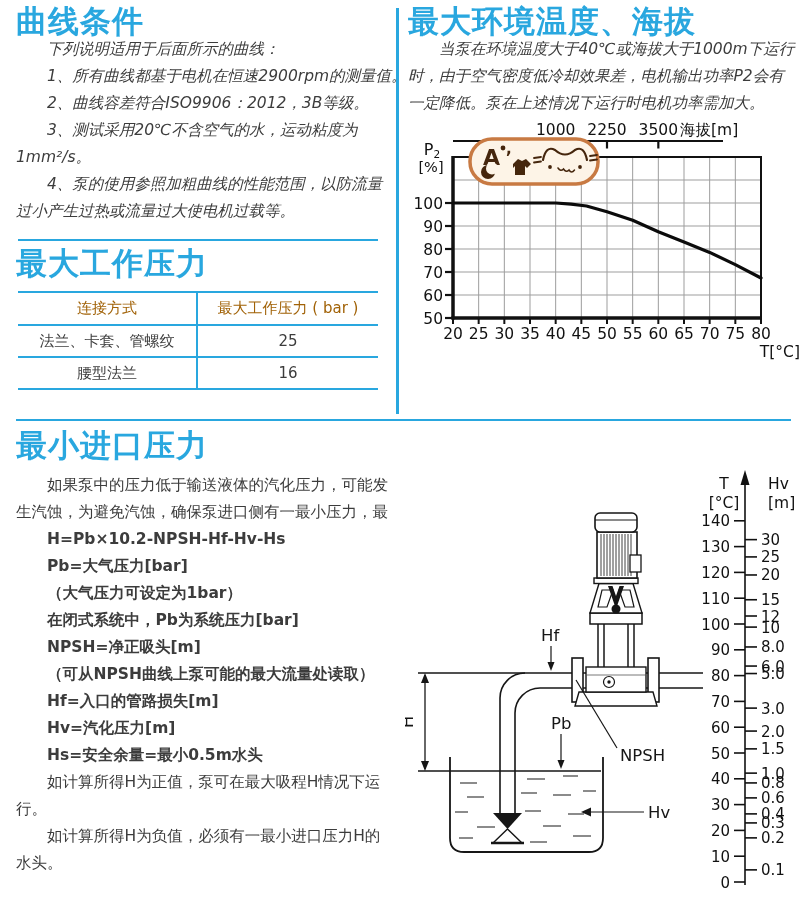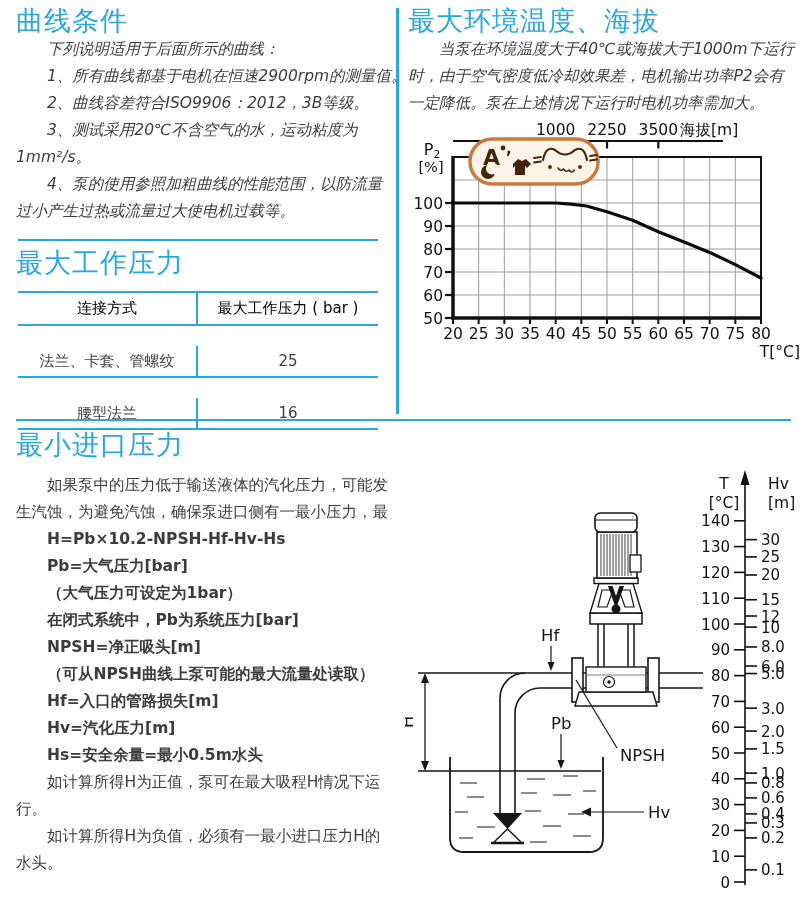--- a/index.html
+++ b/index.html
@@ -4,37 +4,37 @@
 <style>
   * { margin:0; padding:0; box-sizing:border-box; }
   html,body { background:#ffffff; }
   body {
     width:806px; height:900px; position:relative; overflow:hidden;
     font-family:"DejaVu Sans","Liberation Sans",sans-serif;
     color:#3c3c3c;
   }
   .abs { position:absolute; }
   .sec-title {
-    color:#29a7df; font-size:27px; font-weight:normal; line-height:30px;
+    color:#29a7df; font-size:31px; font-weight:bold; line-height:30px;
     letter-spacing:1px; white-space:nowrap;
   }
   .body-lines { margin-top:0;font-style:italic; }
   .ln { font-size:15.5px; line-height:27px; height:27px; white-space:nowrap; overflow:visible; }
   .in { padding-left:31px; }   
   .fm { padding-left:31px;font-weight:bold; }   
   #divider-v { left:396px; top:8px; width:3px; height:406px; background:#29a7df; }
   .hdiv { height:2px; background:#29a7df; }
   
   #pressure-table { left:18px; top:291px; width:360px; border-top:2px solid #29a7df; font-size:15px; }
   .trow { display:flex; border-bottom:2px solid #29a7df; text-align:center; }
   .trow .c1 { width:180px; border-right:2px solid #29a7df; }
   .trow .c2 { flex:1; }
-  .trow.head { color:#000000; }
+  .trow.head { color:#a16207; }
   .trow.head > div { line-height:31px; height:31px; }
-  .trow.body > div { line-height:30px; height:30px; color:#3c3c3c;margin-top:20px; }
+  .trow.body > div { line-height:30px; height:30px; color:#3c3c3c; }
   svg text { font-family:"DejaVu Sans","Liberation Sans",sans-serif; }
 </style>
 </head>
 <body>
 
 <div class="abs" style="left:16px; top:6px; width:378px;">
   <div class="sec-title"><span>曲线条件</span></div>
   <div class="body-lines">
     <div class="ln in">下列说明适用于后面所示的曲线：</div>
     <div class="ln in">1、所有曲线都基于电机在恒速2900rpm的测量值。</div>

